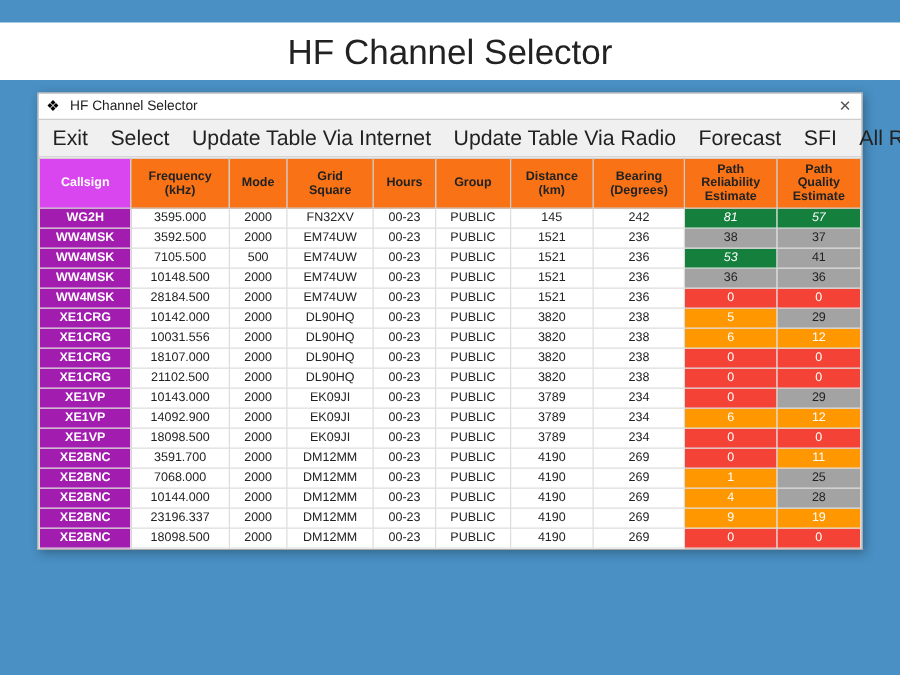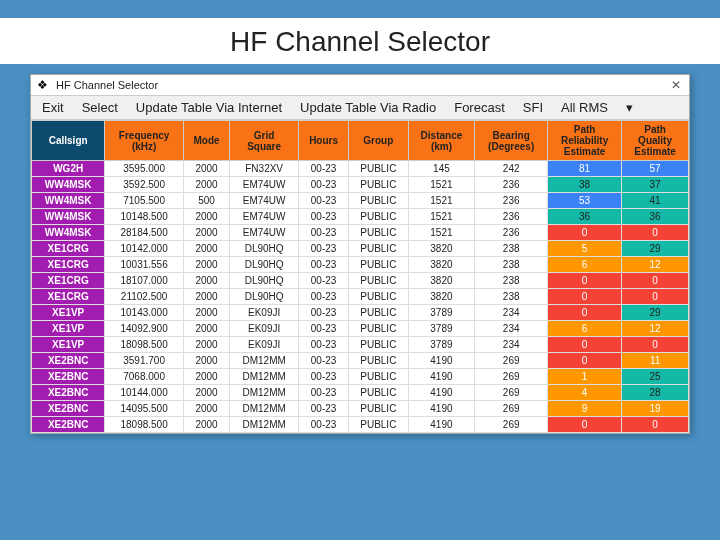--- a/index.html
+++ b/index.html
@@ -60,21 +60,21 @@
       cursor: pointer;
       padding: 0 2px;
     }
     .menu-bar {
       background: #f0f0f0;
       display: flex;
       align-items: center;
       padding: 3px 8px;
       gap: 12px;
       border-bottom: 1px solid #ccc;
-      font-size: 13px;
+      font-size: 17px;
     }
     .menu-item {
       cursor: pointer;
       padding: 1px 3px;
       color: #222;
       white-space: nowrap;
     }
     .table-container {
       overflow: hidden;
       background: white;
@@ -97,22 +97,22 @@
       border: 1px solid #ddd;
       padding: 2px 4px;
       text-align: center;
       color: #222;
       white-space: nowrap;
     }
     .col-callsign { background: #00bcd4; color: white; font-weight: bold; }
     tbody tr td.col-callsign { background: #a21caf; color: white; }
     .cell-zero { background: #f44336; color: white; }
     .cell-low { background: #ff9800; color: white; }
-    .cell-mid { background: #14b8a6; color: #222; }
-    .cell-high { background: #3b82f6; color: white; }
+    .cell-mid { background: #a3a3a3; color: #222; }
+    .cell-high { background: #15803d; color: white; font-style: italic; }
   </style>
 </head>
 <body>
 
 <div class="page-title">HF Channel Selector</div>
 
 <div class="window">
 
   <div class="title-bar">
     <div class="title-bar-left">
@@ -130,21 +130,21 @@
     <span class="menu-item">Forecast</span>
     <span class="menu-item">SFI</span>
     <span class="menu-item">All RMS</span>
     <span class="menu-item">▾</span>
   </div>
 
   <div class="table-container">
     <table>
       <thead>
         <tr>
-          <th style="background:#0c4a6e;color:white;">Callsign</th>
+          <th style="background:#d946ef;color:white;">Callsign</th>
           <th>Frequency<br>(kHz)</th>
           <th>Mode</th>
           <th>Grid<br>Square</th>
           <th>Hours</th>
           <th>Group</th>
           <th>Distance<br>(km)</th>
           <th>Bearing<br>(Degrees)</th>
           <th>Path<br>Reliability<br>Estimate</th>
           <th>Path<br>Quality<br>Estimate</th>
         </tr>
@@ -325,21 +325,21 @@
             <td>DM12MM</td>
             <td>00-23</td>
             <td>PUBLIC</td>
             <td>4190</td>
             <td>269</td>
             <td class="cell-low">4</td>
             <td class="cell-mid">28</td>
           </tr>
           <tr>
             <td class="col-callsign">XE2BNC</td>
-            <td>14095.500</td>
+            <td>23196.337</td>
             <td>2000</td>
             <td>DM12MM</td>
             <td>00-23</td>
             <td>PUBLIC</td>
             <td>4190</td>
             <td>269</td>
             <td class="cell-low">9</td>
             <td class="cell-low">19</td>
           </tr>
           <tr>

